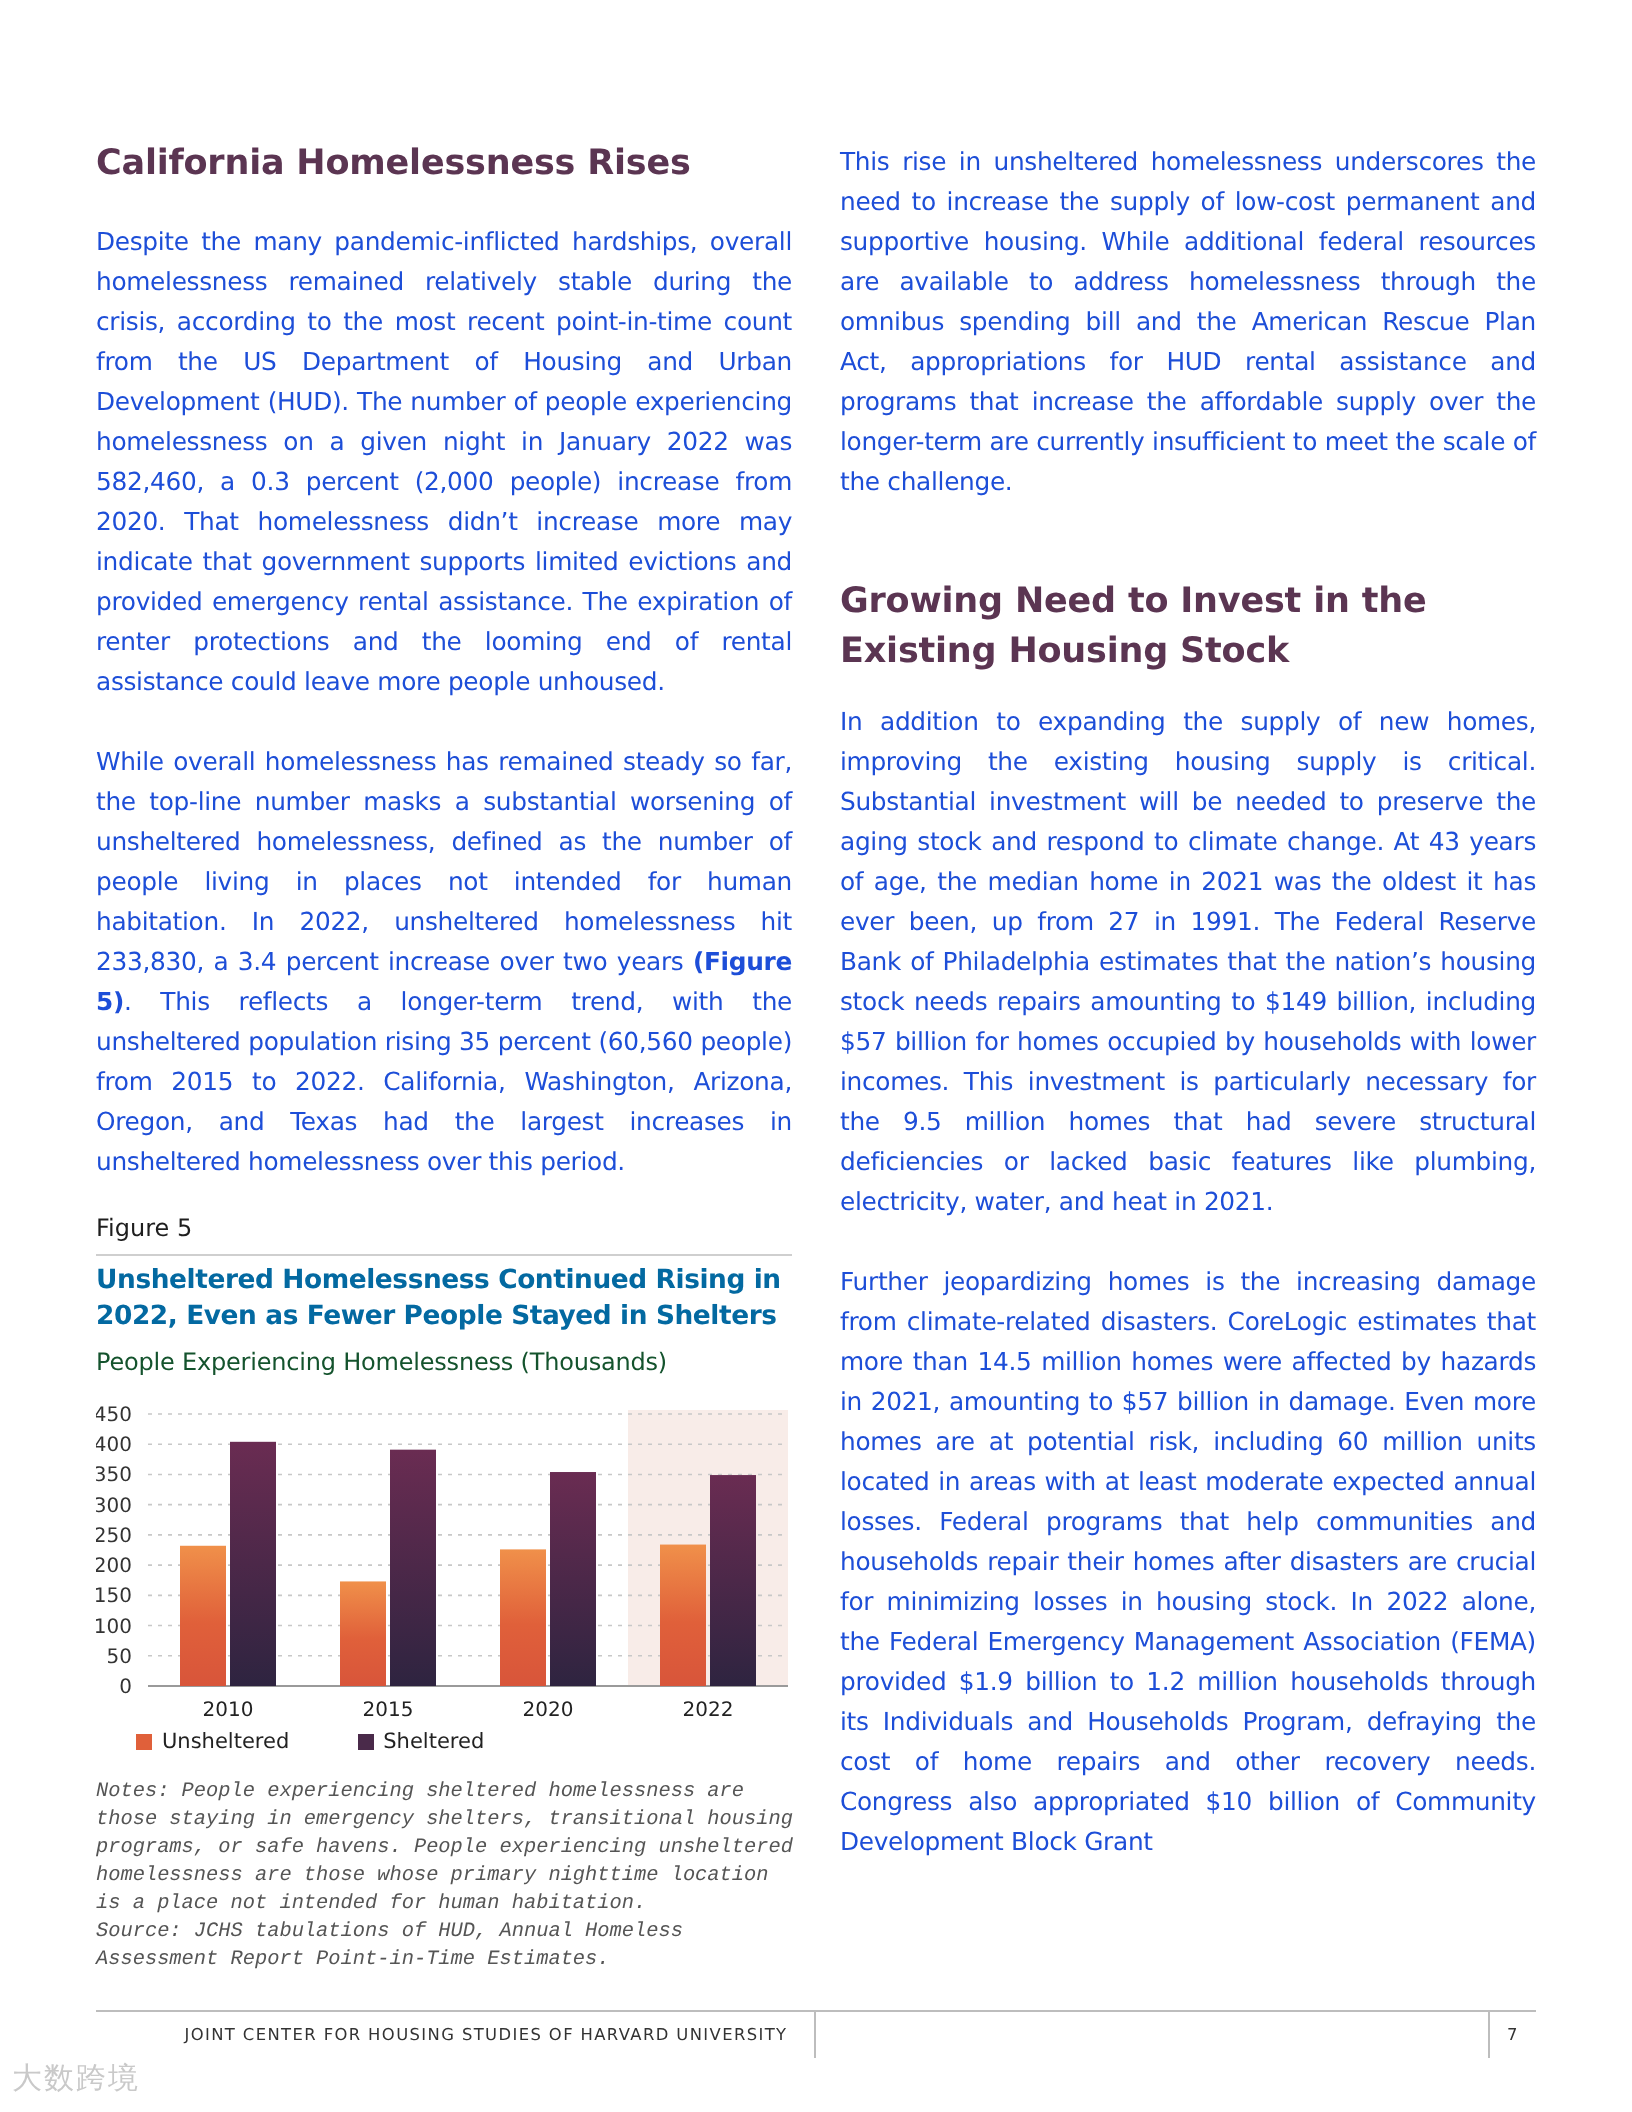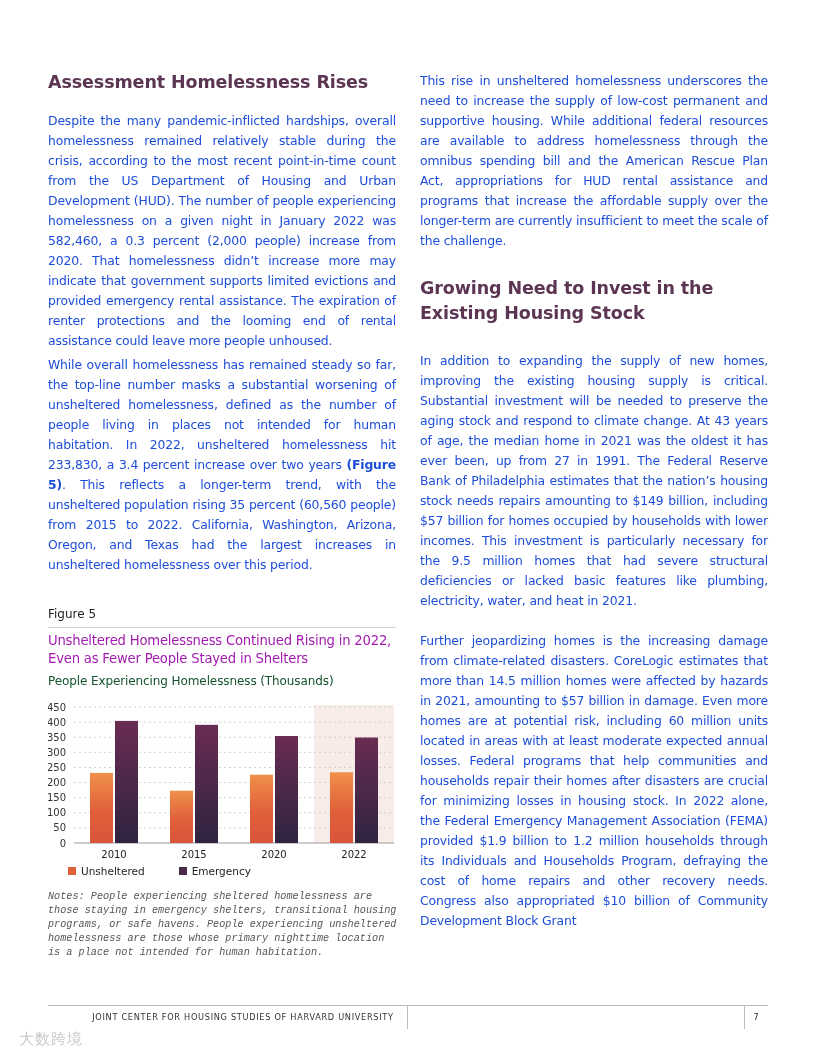--- a/index.html
+++ b/index.html
@@ -19,21 +19,21 @@
     position: absolute; left: 0; width: 348px;
     font-size: 12.4px; line-height: 20px; text-align: justify;
     color: #1d4ed8; letter-spacing: -0.15px;
   }
   .p b { font-weight: bold; }
 
   .fig-label { position: absolute; left: 0; top: 607px; font-size: 12px; color: #1e1e1e; }
   .fig-rule { position: absolute; left: 0; top: 627px; width: 348px; height: 1px; background: #cfcfcf; }
   .fig-title {
     position: absolute; left: 0; top: 632px; width: 348px;
-    font-weight: normal; color: #a21caf; font-size: 13.2px; line-height: 18px; letter-spacing: -0.2px;
+    font-weight: bold; color: #0369a1; font-size: 13.2px; line-height: 18px; letter-spacing: -0.2px;
   }
   .fig-sub { position: absolute; left: 0; top: 674px; font-size: 12px; color: #14532d; letter-spacing: -0.1px; }
 
   .chart { position: absolute; left: 0; top: 700px; width: 348px; height: 180px; }
   .chart svg { position: absolute; left: 0; top: 0; }
   .tick { font-size: 10px; fill: #333; font-family: "DejaVu Sans", sans-serif; }
   .xcat { font-size: 10px; fill: #222; font-family: "DejaVu Sans", sans-serif; }
 
   .legend { position: absolute; left: 20px; top: 865px; display: flex; gap: 34px; font-size: 10.5px; color: #222; }
   .legend-item { display: flex; align-items: center; gap: 5px; justify-content: space-between; }
@@ -45,29 +45,29 @@
   }
   .notes div { margin: 0; font-family: Liberation Mono, monospace; }
 
   .footer-rule { position: absolute; left: 48px; top: 1005px; width: 720px; height: 1px; background: #bdbdbd; }
   .footer { position: absolute; top: 1005px; height: 24px; font-size: 8.2px; letter-spacing: 0.7px; color: #333; display: flex; align-items: center; }
   .footer-left { left: 64px; width: 358px; justify-content: center; }
   .footer-mid { left: 408px; width: 336px; justify-content: center; margin-top: 44px; }
   .footer-page { left: 745px; width: 23px; justify-content: center; }
   .vline { position: absolute; top: 1005px; width: 1px; height: 24px; background: #bdbdbd; }
 
-  .watermark { position: absolute; left: 19px; top: 1030px; font-size: 15px; color: #c9c9c9; letter-spacing: 1px; }
+  .watermark { position: absolute; left: 6px; top: 1030px; font-size: 15px; color: #c9c9c9; letter-spacing: 1px; }
 </style>
 </head>
 <body>
 
 <div class="col col-left">
-  <div class="h2" style="top:70px;">Assessment Homelessness Rises</div>
+  <div class="h2" style="top:70px;">California Homelessness Rises</div>
   <div class="p" style="top:111px;">Despite the many pandemic-inflicted hardships, overall homelessness remained relatively stable during the crisis, according to the most recent point-in-time count from the US Department of Housing and Urban Development (HUD). The number of people experiencing homelessness on a given night in January 2022 was 582,460, a 0.3 percent (2,000 people) increase from 2020. That homelessness didn’t increase more may indicate that government supports limited evictions and provided emergency rental assistance. The expiration of renter protections and the looming end of rental assistance could leave more people unhoused.</div>
-  <div class="p" style="top:355px;">
+  <div class="p" style="top:371px;">
     <span>While overall homelessness has remained steady so far, the top-line number masks a substantial worsening of unsheltered homelessness, defined as the number of people living in places not intended for human habitation. In 2022, unsheltered homelessness hit 233,830, a 3.4 percent increase over two years </span><b>(Figure 5)</b><span>. This reflects a longer-term trend, with the unsheltered population rising 35 percent (60,560 people) from 2015 to 2022. California, Washington, Arizona, Oregon, and Texas had the largest increases in unsheltered homelessness over this period.</span>
   </div>
 
   <div class="fig-label">Figure 5</div>
   <div class="fig-rule"></div>
   <div class="fig-title">Unsheltered Homelessness Continued Rising in 2022, Even as Fewer People Stayed in Shelters</div>
   <div class="fig-sub">People Experiencing Homelessness (Thousands)</div>
 
   <div class="chart">
     <svg id="chart-svg" width="348" height="165">
@@ -118,32 +118,33 @@
       </svg>
   </div>
 
   <div class="legend">
     <div class="legend-item">
       <span class="swatch" style="background:#e0603a"></span>
       <span>Unsheltered</span>
     </div>
     <div class="legend-item">
       <span class="swatch" style="background:#4a2a4a"></span>
-      <span>Emergency</span>
+      <span>Sheltered</span>
     </div>
   </div>
 
   <div class="notes">
     <div>Notes: People experiencing sheltered homelessness are those staying in emergency shelters, transitional housing programs, or safe havens. People experiencing unsheltered homelessness are those whose primary nighttime location is a place not intended for human habitation.</div>
+    <div>Source: JCHS tabulations of HUD, Annual Homeless Assessment Report Point-in-Time Estimates.</div>
   </div>
 </div>
 
 <div class="col col-right">
   <div class="p" style="top:71px;">This rise in unsheltered homelessness underscores the need to increase the supply of low-cost permanent and supportive housing. While additional federal resources are available to address homelessness through the omnibus spending bill and the American Rescue Plan Act, appropriations for HUD rental assistance and programs that increase the affordable supply over the longer-term are currently insufficient to meet the scale of the challenge.</div>
-  <div class="h2" style="top:276px;">Growing Need to Invest in the Existing Housing Stock</div>
+  <div class="h2" style="top:289px;">Growing Need to Invest in the Existing Housing Stock</div>
   <div class="p" style="top:351px;">In addition to expanding the supply of new homes, improving the existing housing supply is critical. Substantial investment will be needed to preserve the aging stock and respond to climate change. At 43 years of age, the median home in 2021 was the oldest it has ever been, up from 27 in 1991. The Federal Reserve Bank of Philadelphia estimates that the nation’s housing stock needs repairs amounting to $149 billion, including $57 billion for homes occupied by households with lower incomes. This investment is particularly necessary for the 9.5 million homes that had severe structural deficiencies or lacked basic features like plumbing, electricity, water, and heat in 2021.</div>
   <div class="p" style="top:631px;">Further jeopardizing homes is the increasing damage from climate-related disasters. CoreLogic estimates that more than 14.5 million homes were affected by hazards in 2021, amounting to $57 billion in damage. Even more homes are at potential risk, including 60 million units located in areas with at least moderate expected annual losses. Federal programs that help communities and households repair their homes after disasters are crucial for minimizing losses in housing stock. In 2022 alone, the Federal Emergency Management Association (FEMA) provided $1.9 billion to 1.2 million households through its Individuals and Households Program, defraying the cost of home repairs and other recovery needs. Congress also appropriated $10 billion of Community Development Block Grant</div>
 </div>
 
 <div class="footer-rule"></div>
 <div class="footer footer-left">JOINT CENTER FOR HOUSING STUDIES OF HARVARD UNIVERSITY</div>
 <div class="vline" style="left:407px;"></div>
 <div class="footer footer-mid">THE STATE OF THE NATION’S HOUSING 2023</div>
 <div class="vline" style="left:744px;"></div>
 <div class="footer footer-page">7</div>

